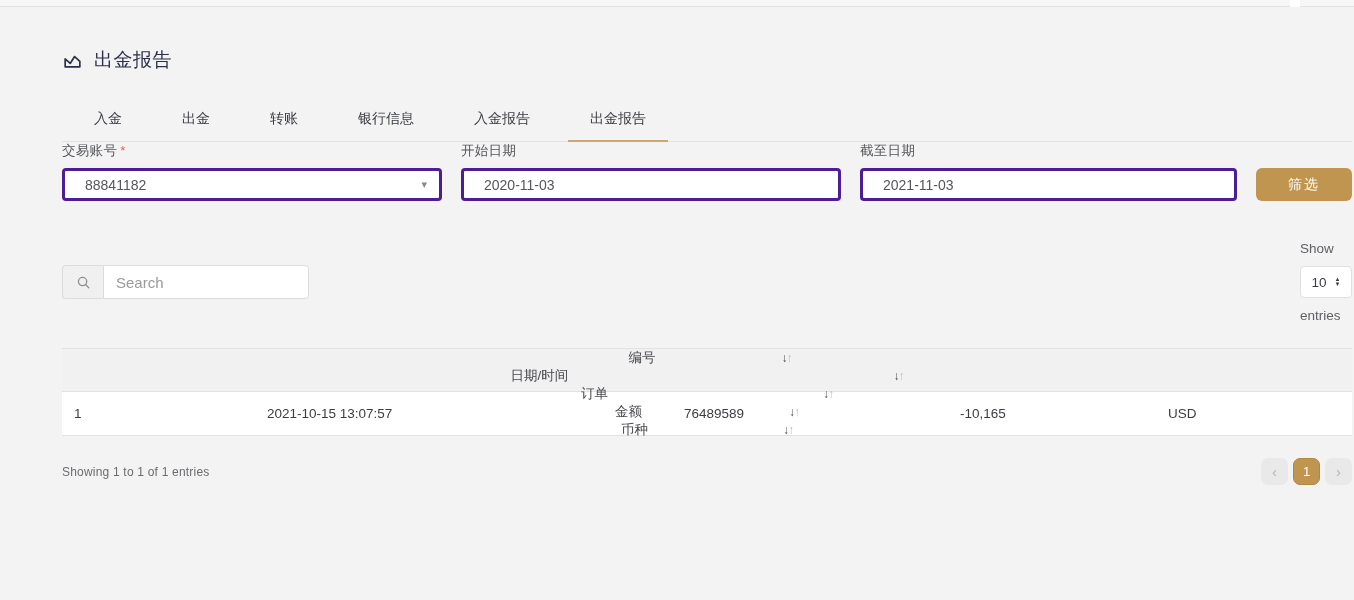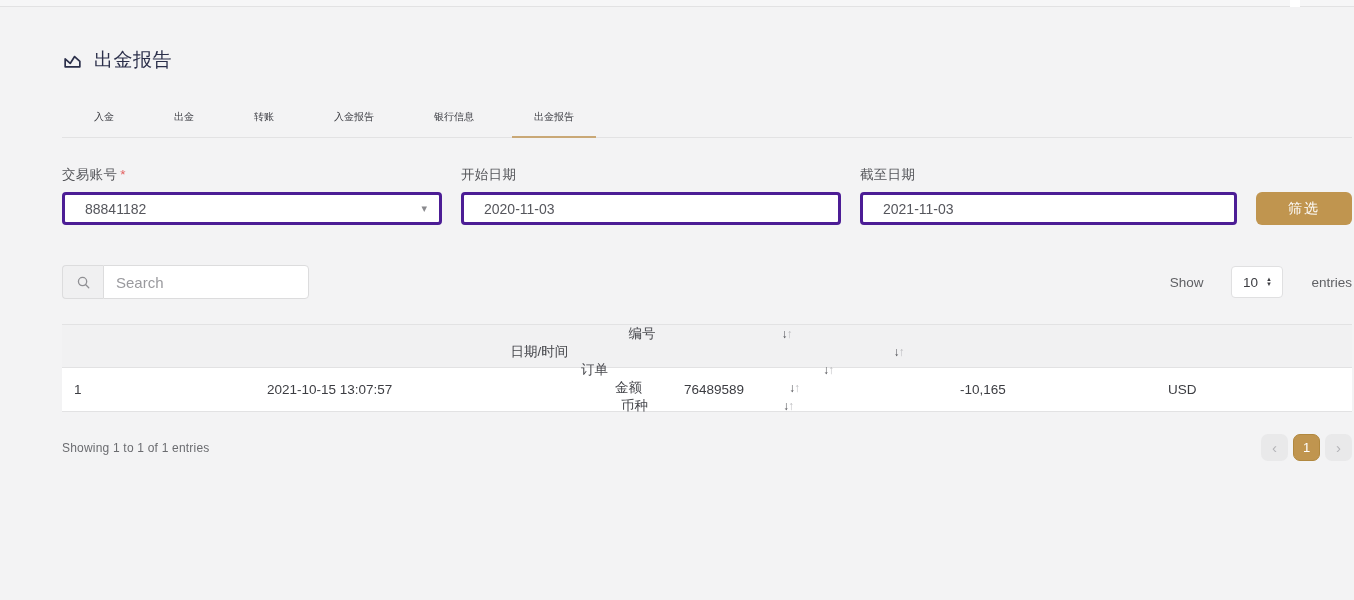--- a/index.html
+++ b/index.html
@@ -24,26 +24,26 @@
 
   
   .title-row { display:flex; align-items:center; gap:11px; margin-top:40px; }
   .title-icon svg { display:block; }
   .page-title { font-size:19px; font-weight:500; color:#2b2f4a; letter-spacing:0.5px; }
 
   
   .tabs { display:flex; border-bottom:1px solid #e2e2e3; padding-left:10px; margin-top:27px; }
   .tab {
     padding:10px 22px 12px; margin-right:16px;
-    font-size:10px; color:#3b3c42; cursor:pointer; white-space:nowrap;
+    font-size:14px; color:#3b3c42; cursor:pointer; white-space:nowrap;
   }
   .tab.active { border-bottom:2px solid #c9a876; margin-bottom:-1px; }
 
   
-  .fields { display:flex; justify-content:space-between; margin-top:28px; }
+  .fields { display:flex; justify-content:space-between; }
   .fgroup { display:flex; flex-direction:column; }
   .fgroup.w1 { width:380px; } .fgroup.w2 { width:380px; } .fgroup.w3 { width:377px; }
   .flabel { font-size:13.5px; color:#55565a; margin-bottom:8px; letter-spacing:0.3px; }
   .req { color:#e25d5d; margin-left:3px; }
   .control {
     height:33px; background:#fff; border:3px solid #4c1d95; border-radius:4px;
     display:flex; align-items:center; padding:0 12px 0 20px;
     font-size:14px; color:#55565c; width:100%;
   }
   input.control { outline:none; }
@@ -59,21 +59,21 @@
   .search { display:flex; height:34px; }
   .search-iconbox {
     width:41px; background:#f0f0f1; border:1px solid #dcdcdd; border-right:none;
     border-radius:4px 0 0 4px; display:flex; align-items:center; justify-content:center;
   }
   .search-input {
     width:206px; border:1px solid #dcdcdd; border-radius:0 4px 4px 0;
     padding:9px 12px; font-size:15px; color:#8b5cf6; background:#fff; outline:none;
   }
   .search-input::placeholder { color:#9a9a9e; }
-  .show-entries { display:flex; align-items:center; gap:28px; font-size:13.5px; color:#5f6064; }
+  .show-entries { display:flex; align-items:flex-start; gap:10px; font-size:13.5px; color:#5f6064;flex-direction:column; }
   .page-size {
     width:52px; height:32px; background:#fff; border:1px solid #e0e0e1; border-radius:4px;
     display:flex; align-items:center; justify-content:center; gap:8px;
     font-size:13.5px; color:#3c3d42; cursor:pointer;
   }
   .updown { display:flex; flex-direction:column; font-size:6px; color:#3c3d42; line-height:5px; }
 
   
   .table { margin-top:25px; width:100%; }
   .thead {
@@ -127,22 +127,22 @@
           <path d="M3 16 V8.5 L7.8 12.8 L12 6.2 L17 10.8 V16 Z"></path>
         </svg>
       </span>
       <span class="page-title">出金报告</span>
     </div>
 
     <div class="tabs">
       <div class="tab">入金</div>
       <div class="tab">出金</div>
       <div class="tab">转账</div>
+      <div class="tab">银行信息</div>
       <div class="tab">入金报告</div>
-      <div class="tab">银行信息</div>
       <div class="tab active">出金报告</div>
     </div>
 
     <div class="fields">
       <div class="fgroup w1">
         <div class="flabel">
           <span>交易账号</span><span class="req">*</span>
         </div>
         <div class="control">
           <span>88841182</span>

